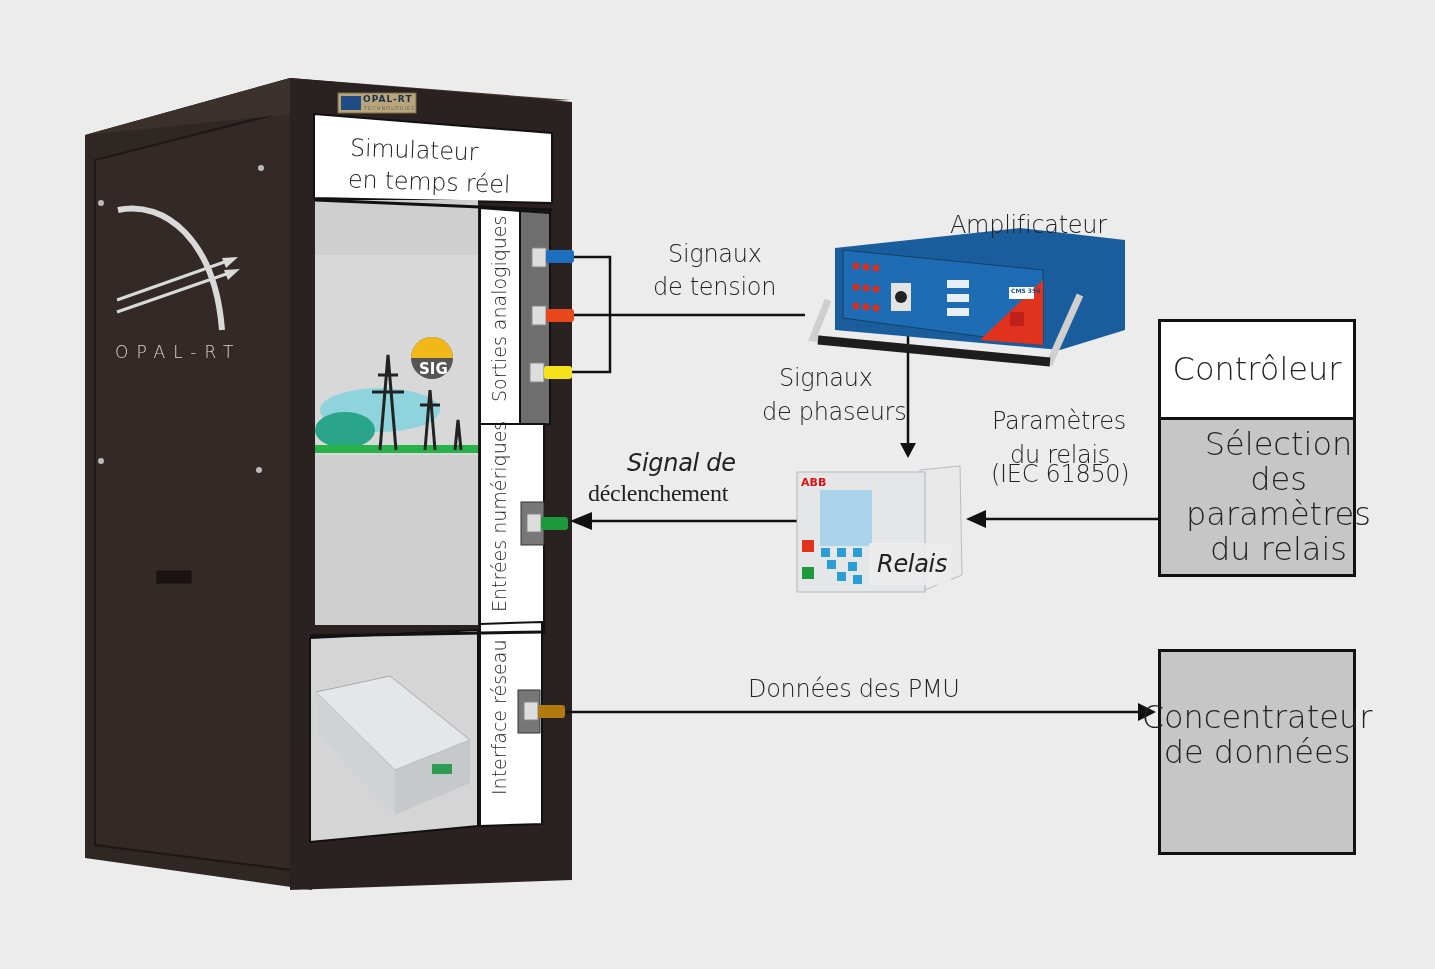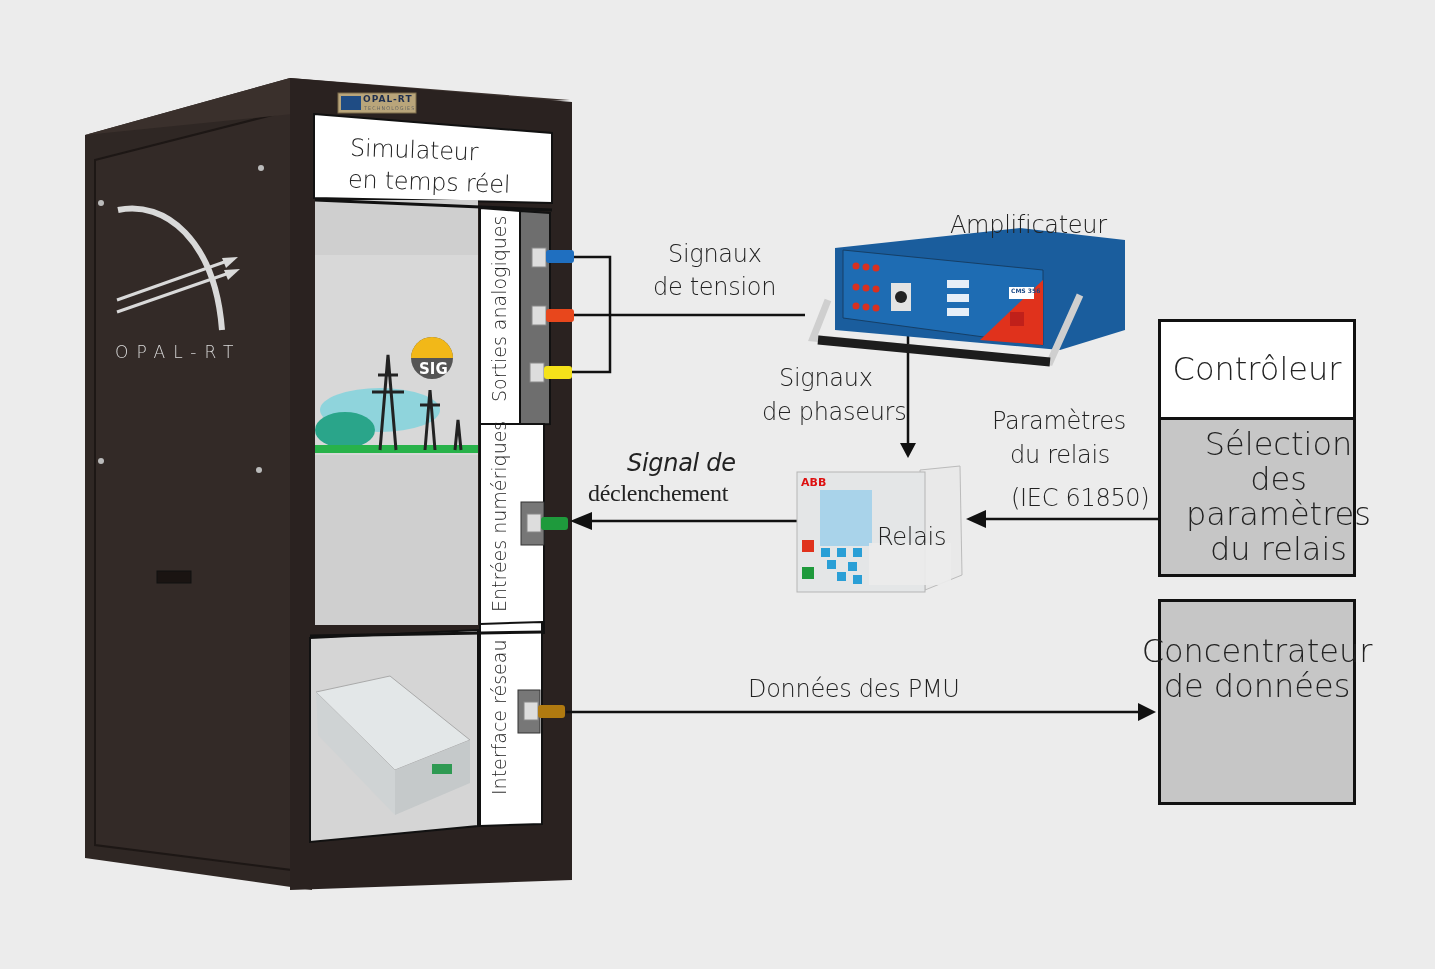--- a/index.html
+++ b/index.html
@@ -176,35 +176,35 @@
 <div class="lbl" style="left:653px;top:270px;">de tension</div>
 
 <div class="lbl" style="left:779px;top:361px;">Signaux</div>
 <div class="lbl" style="left:762px;top:395px;">de phaseurs</div>
 
 <div class="lbl" style="left:627px;top:446px;font-style:italic;">Signal de</div>
 <div class="lbl" style="left:588px;top:476px;font-family:Liberation Serif, serif;">déclenchement</div>
 
 <div class="lbl" style="left:992px;top:404px;">Paramètres</div>
 <div class="lbl" style="left:1010px;top:438px;">du relais</div>
-<div class="lbl" style="left:991px;top:481px;margin-left:20px;">(IEC 61850)</div>
+<div class="lbl" style="left:991px;top:457px;">(IEC 61850)</div>
 
 <div class="abs" style="left:801px;top:476px;font-size:11px;color:#d11;font-weight:bold;">ABB</div>
-<div class="lbl" style="left:877px;top:520px;">Relais</div>
+<div class="lbl" style="left:877px;top:547px;font-style:italic;">Relais</div>
 
 <div class="lbl" style="left:748px;top:672px;">Données des PMU</div>
 
 <div class="ctrl" style="top:319px;height:101px;background:#fff;">
   <span>Contrôleur</span>
 </div>
 <div class="ctrl" style="top:417px;height:160px;background:#c6c6c6;padding-left:43px;">
   <div>
     <div>Sélection des</div>
     <div>paramètres</div>
     <div>du relais</div>
   </div>
 </div>
-<div class="ctrl" style="top:599px;height:206px;background:#c6c6c6;align-items:flex-start;padding-top:32px;">
+<div class="ctrl" style="top:649px;height:206px;background:#c6c6c6;align-items:flex-start;padding-top:48px;">
   <div>
     <div>Concentrateur</div>
     <div>de données</div>
   </div>
 </div>
 
 </body></html>

